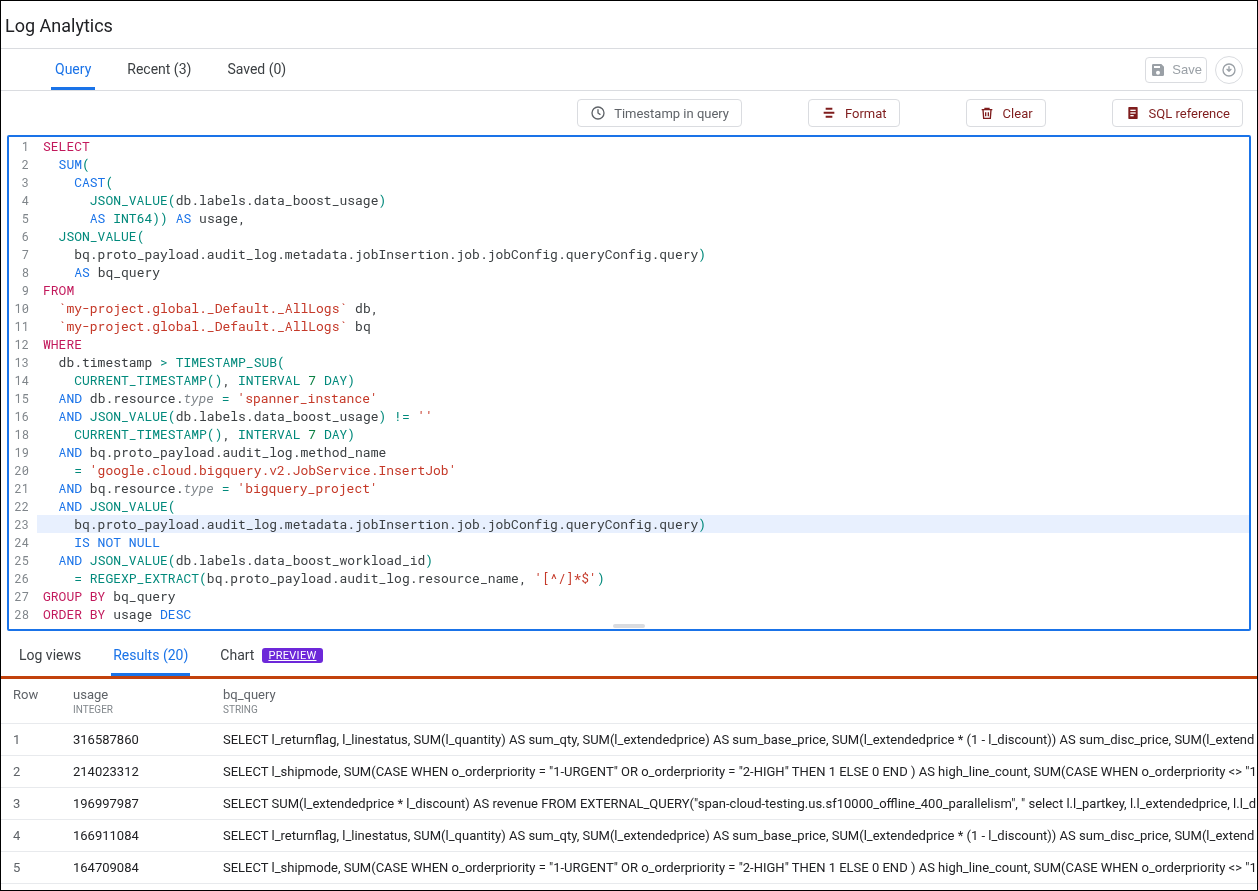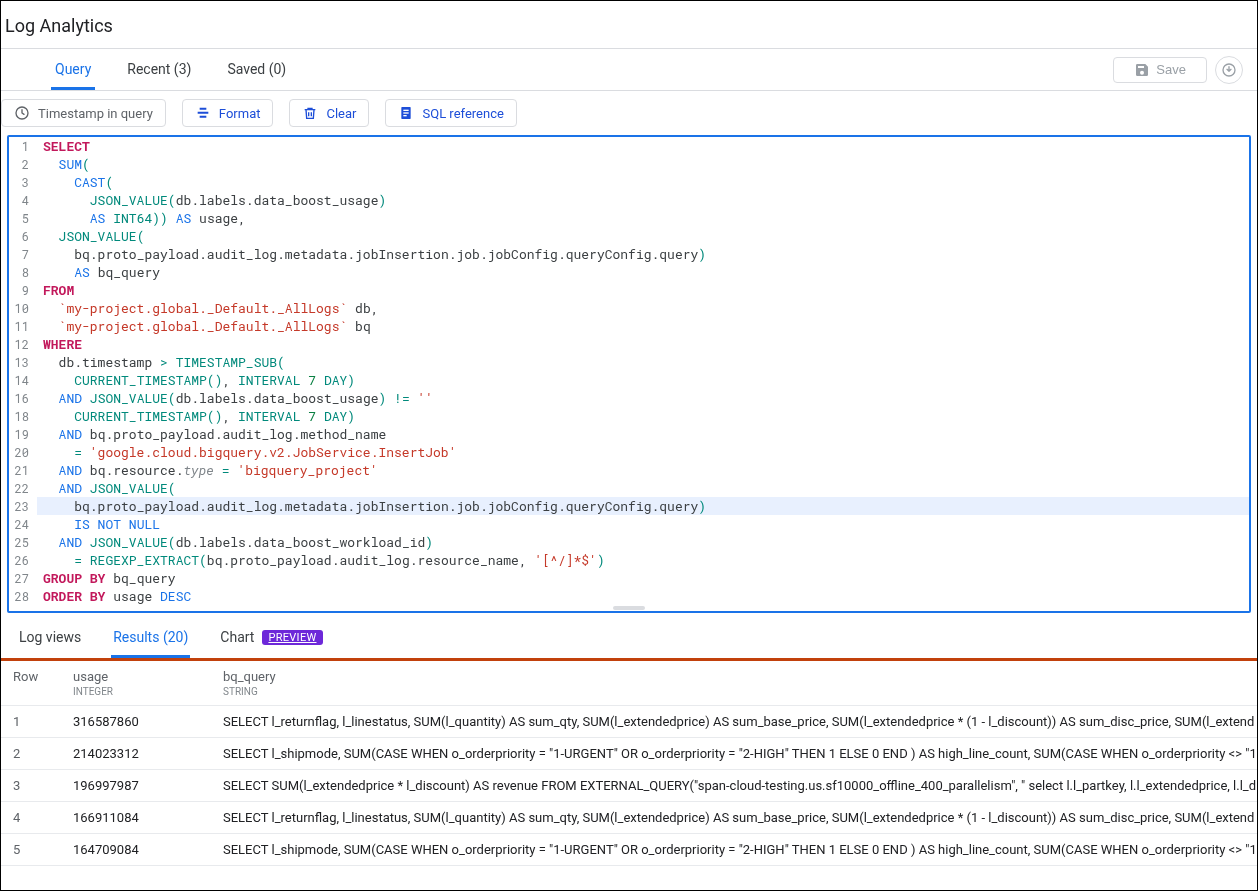--- a/index.html
+++ b/index.html
@@ -4,34 +4,34 @@
 <style>
   * { box-sizing: border-box; margin: 0; padding: 0; }
   body { font-family: Roboto, "Segoe UI", Arial, sans-serif; font-size: 13px; color: #202124; background: #fff; width: 1258px; height: 891px; border: 1px solid #000; overflow: hidden; }
   .header { padding: 14px 4px 12px; border-bottom: 1px solid #dadce0; }
   .title { font-size: 18px; font-weight: 400; color: #202124; }
   .tabs-row { display: flex; align-items: center; justify-content: space-between; border-bottom: 1px solid #dadce0; padding: 0 14px; }
   .tabs { display: flex; gap: 28px; }
   .tab { padding: 12px 4px 10px; font-size: 14px; color: #3c4043; cursor: pointer; border-bottom: 3px solid transparent; }
   .tab.active { color: #1a73e8; border-bottom-color: #1a73e8; margin-left: 36px; }
   .tabs-actions { display: flex; align-items: center; gap: 8px; }
-  .save-btn { display: flex; align-items: center; gap: 6px; font-size: 13px; color: #9aa0a6; border: 1px solid #dadce0; border-radius: 4px; padding: 4px 20px; cursor: pointer; background: #fff; }
+  .save-btn { display: flex; align-items: center; gap: 6px; font-size: 13px; color: #9aa0a6; border: 1px solid #dadce0; border-radius: 4px; padding: 4px 4px; cursor: pointer; background: #fff; }
   .round-btn { width: 28px; height: 28px; border: 1px solid #dadce0; border-radius: 14px; display: flex; align-items: center; justify-content: center; color: #9aa0a6; cursor: pointer; background: #fff; }
-  .toolbar { display: flex; gap: 16px; padding: 8px 0; }
+  .toolbar { display: flex; gap: 22px; padding: 8px 14px; justify-content: flex-end; }
   .pill { display: inline-flex; align-items: center; gap: 8px; border: 1px solid #dadce0; border-radius: 4px; padding: 5px 12px; font-size: 13px; cursor: pointer; background: #fff; }
   .pill.grey { color: #5f6368; }
-  .pill.blue { color: #1d4ed8; }
+  .pill.blue { color: #7f1d1d; margin-left: 44px; }
   .icon { display: inline-block; width: 16px; height: 16px; flex-shrink: 0; }
   .editor-frame { margin: 0 6px; border: 2px solid #1a73e8; border-radius: 2px; }
   .editor { font-family: "Roboto Mono", Menlo, Consolas, monospace; font-size: 13px; line-height: 18px; background: #fff; position: relative; }
   .line { display: flex; }
   .gutter { width: 28px; text-align: right; padding-right: 8px; color: #80868b; user-select: none; flex-shrink: 0; font-size: 12px; background: #fff; }
   .code { white-space: pre; padding-left: 6px; flex: 1; }
   .line.hl .code { background: #e8f0fe; }
-  .kw1 { color: #c2185b; font-weight: bold; }     
+  .kw1 { color: #c2185b; }     
   .kw2 { color: #1a73e8; }     
   .fn  { color: #00897b; }     
   .ty  { color: #00897b; text-align: center; }     
   .num { color: #0b8043; }
   .str { color: #c53929; }     
   .bt  { color: #c53929; }     
   .op  { color: #00897b; }
   .id  { color: #3c4043; }
   .it  { font-style: italic; color: #80868b; }
   .grab { height: 6px; display:flex; justify-content:center; align-items:center; }
@@ -173,20 +173,24 @@
       </div>
 <div class="line">
         <span class="gutter">13</span>
         <span class="code">  <span class="id">db.timestamp</span><span class="op"> &gt; </span><span class="fn">TIMESTAMP_SUB</span><span class="op">(</span></span>
       </div>
 <div class="line">
         <span class="gutter">14</span>
         <span class="code">    <span class="fn">CURRENT_TIMESTAMP</span><span class="op">()</span><span class="id">, </span><span class="fn">INTERVAL</span> <span class="num">7</span> <span class="ty">DAY</span><span class="op">)</span></span>
       </div>
 <div class="line">
+        <span class="gutter">15</span>
+        <span class="code">  <span class="kw2">AND</span> <span class="id">db.resource.</span><span class="it">type</span><span class="op"> = </span><span class="str">'spanner_instance'</span></span>
+      </div>
+<div class="line">
         <span class="gutter">16</span>
         <span class="code">  <span class="kw2">AND</span> <span class="fn">JSON_VALUE</span><span class="op">(</span><span class="id">db.labels.data_boost_usage</span><span class="op">)</span><span class="op"> != </span><span class="str">''</span></span>
       </div>
 <div class="line">
         <span class="gutter">18</span>
         <span class="code">    <span class="fn">CURRENT_TIMESTAMP</span><span class="op">()</span><span class="id">, </span><span class="fn">INTERVAL</span> <span class="num">7</span> <span class="ty">DAY</span><span class="op">)</span></span>
       </div>
 <div class="line">
         <span class="gutter">19</span>
         <span class="code">  <span class="kw2">AND</span> <span class="id">bq.proto_payload.audit_log.method_name</span></span>

